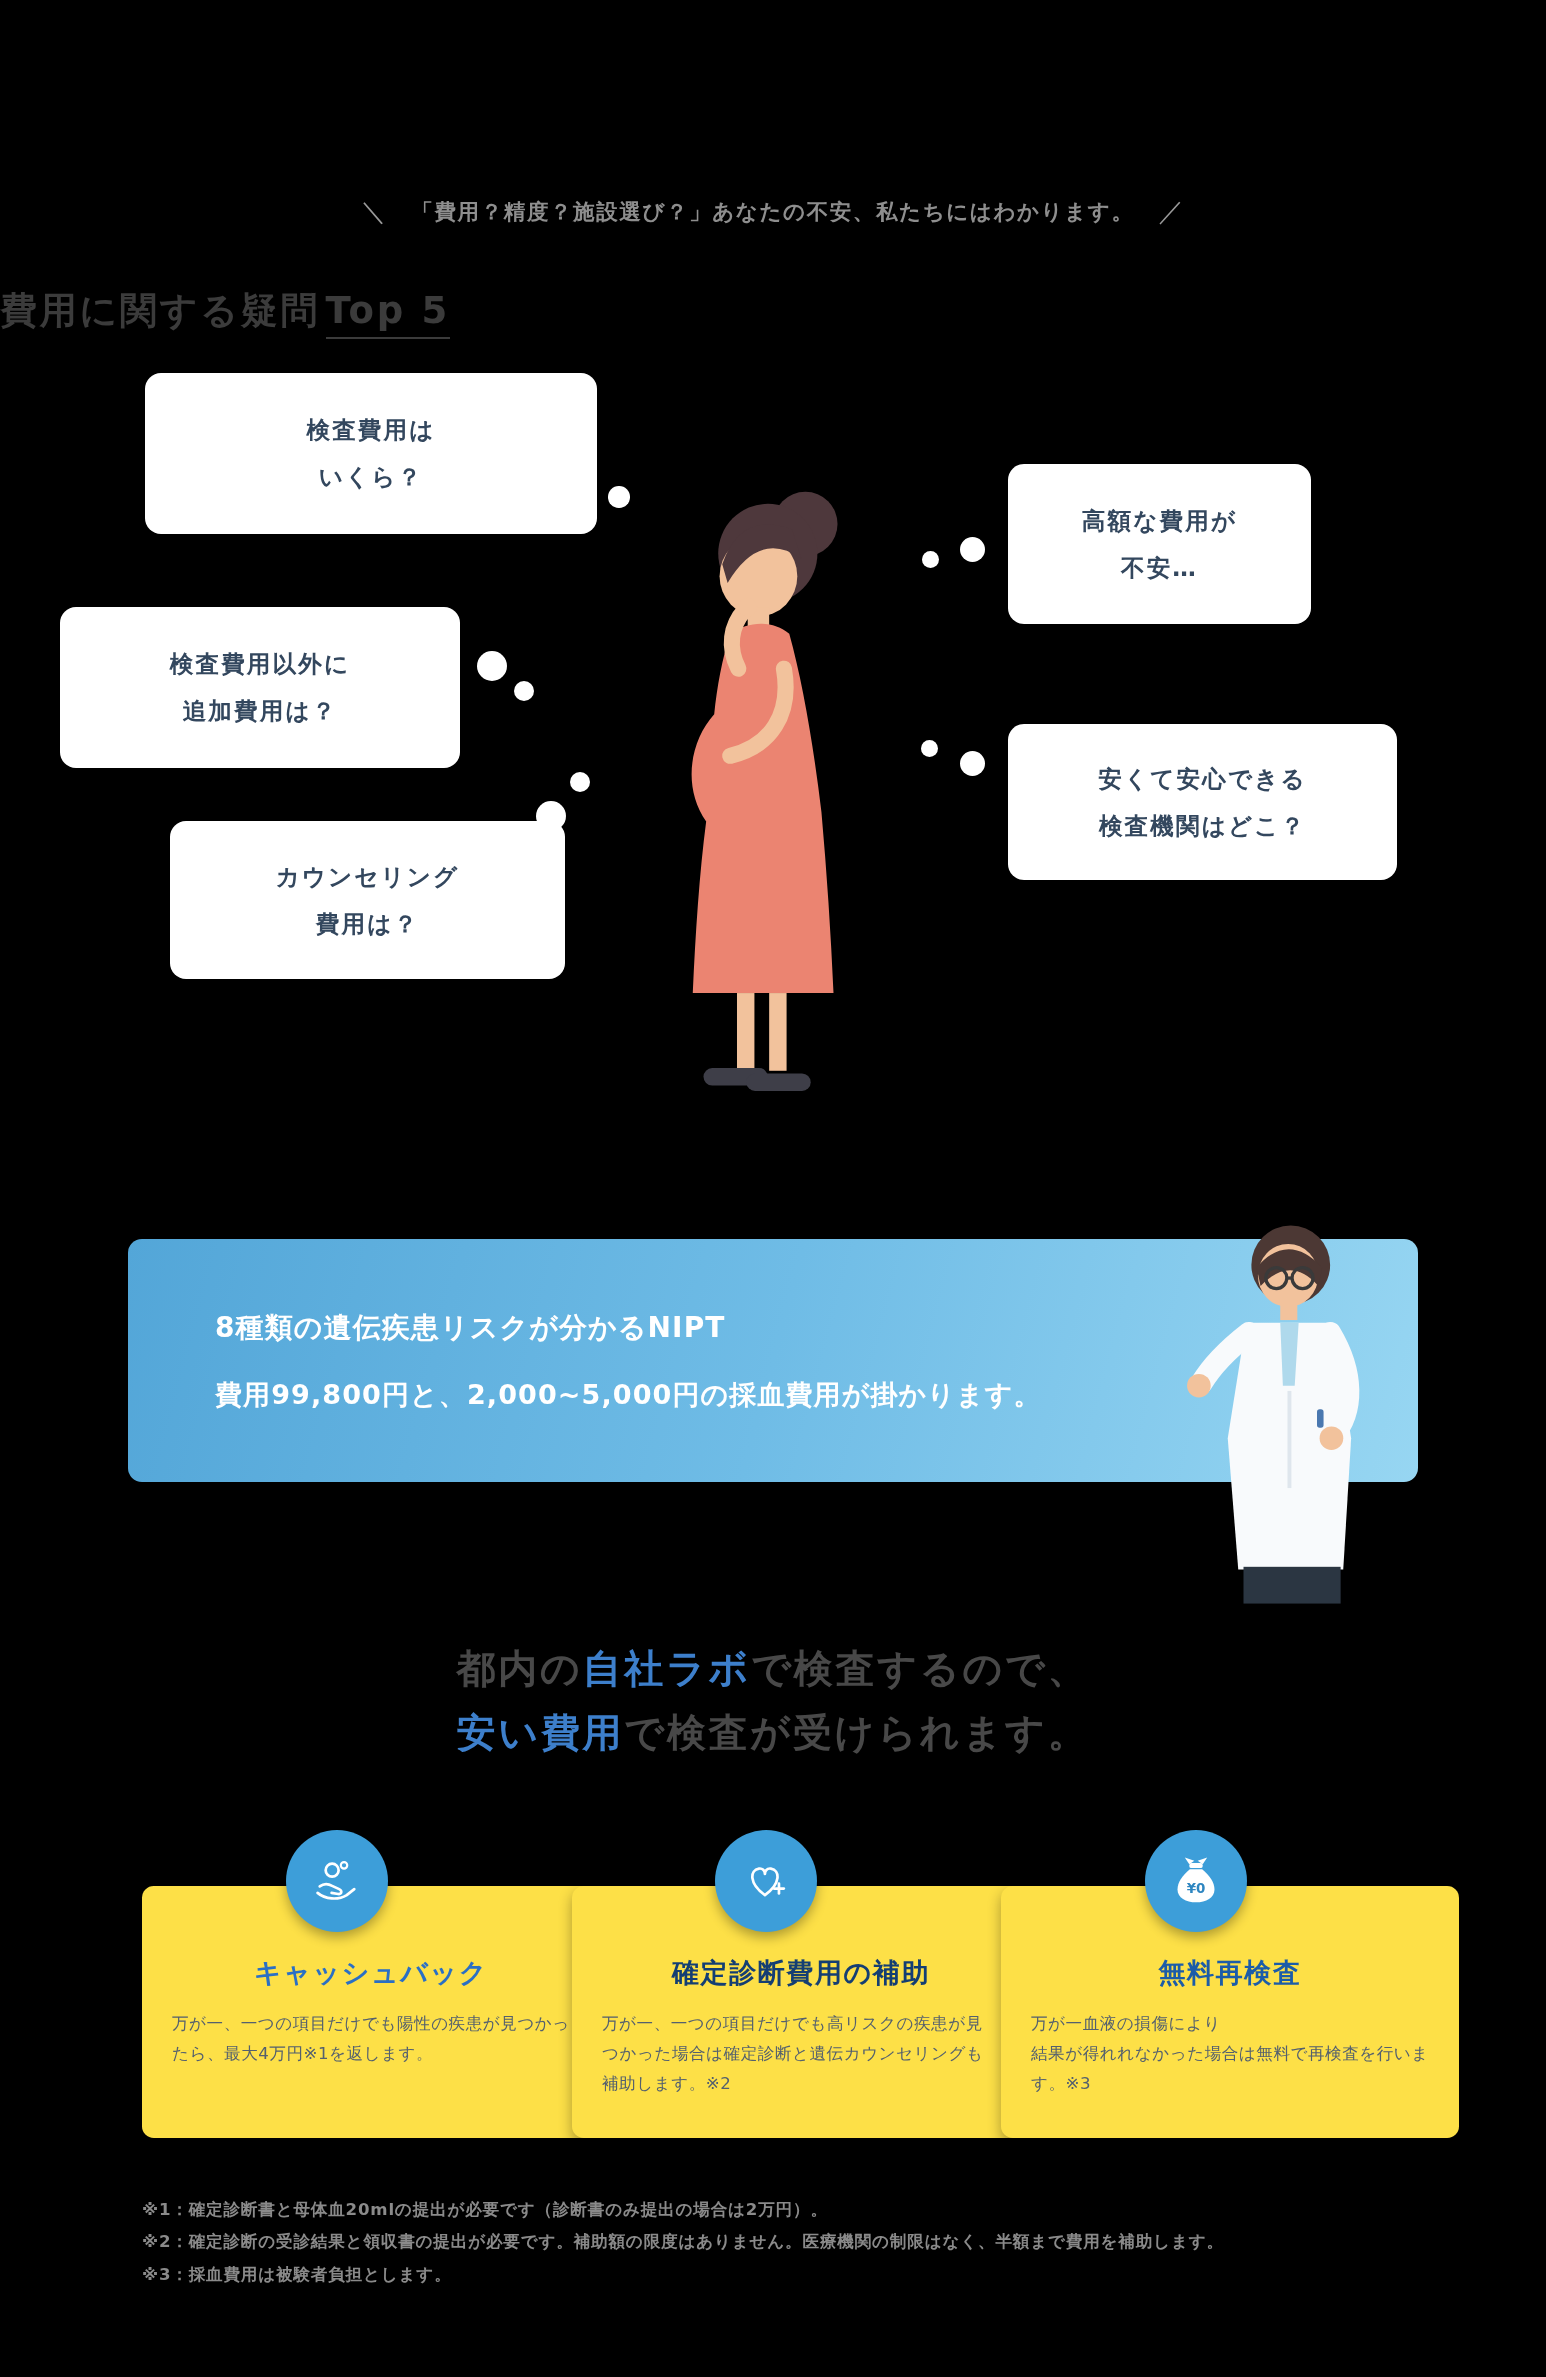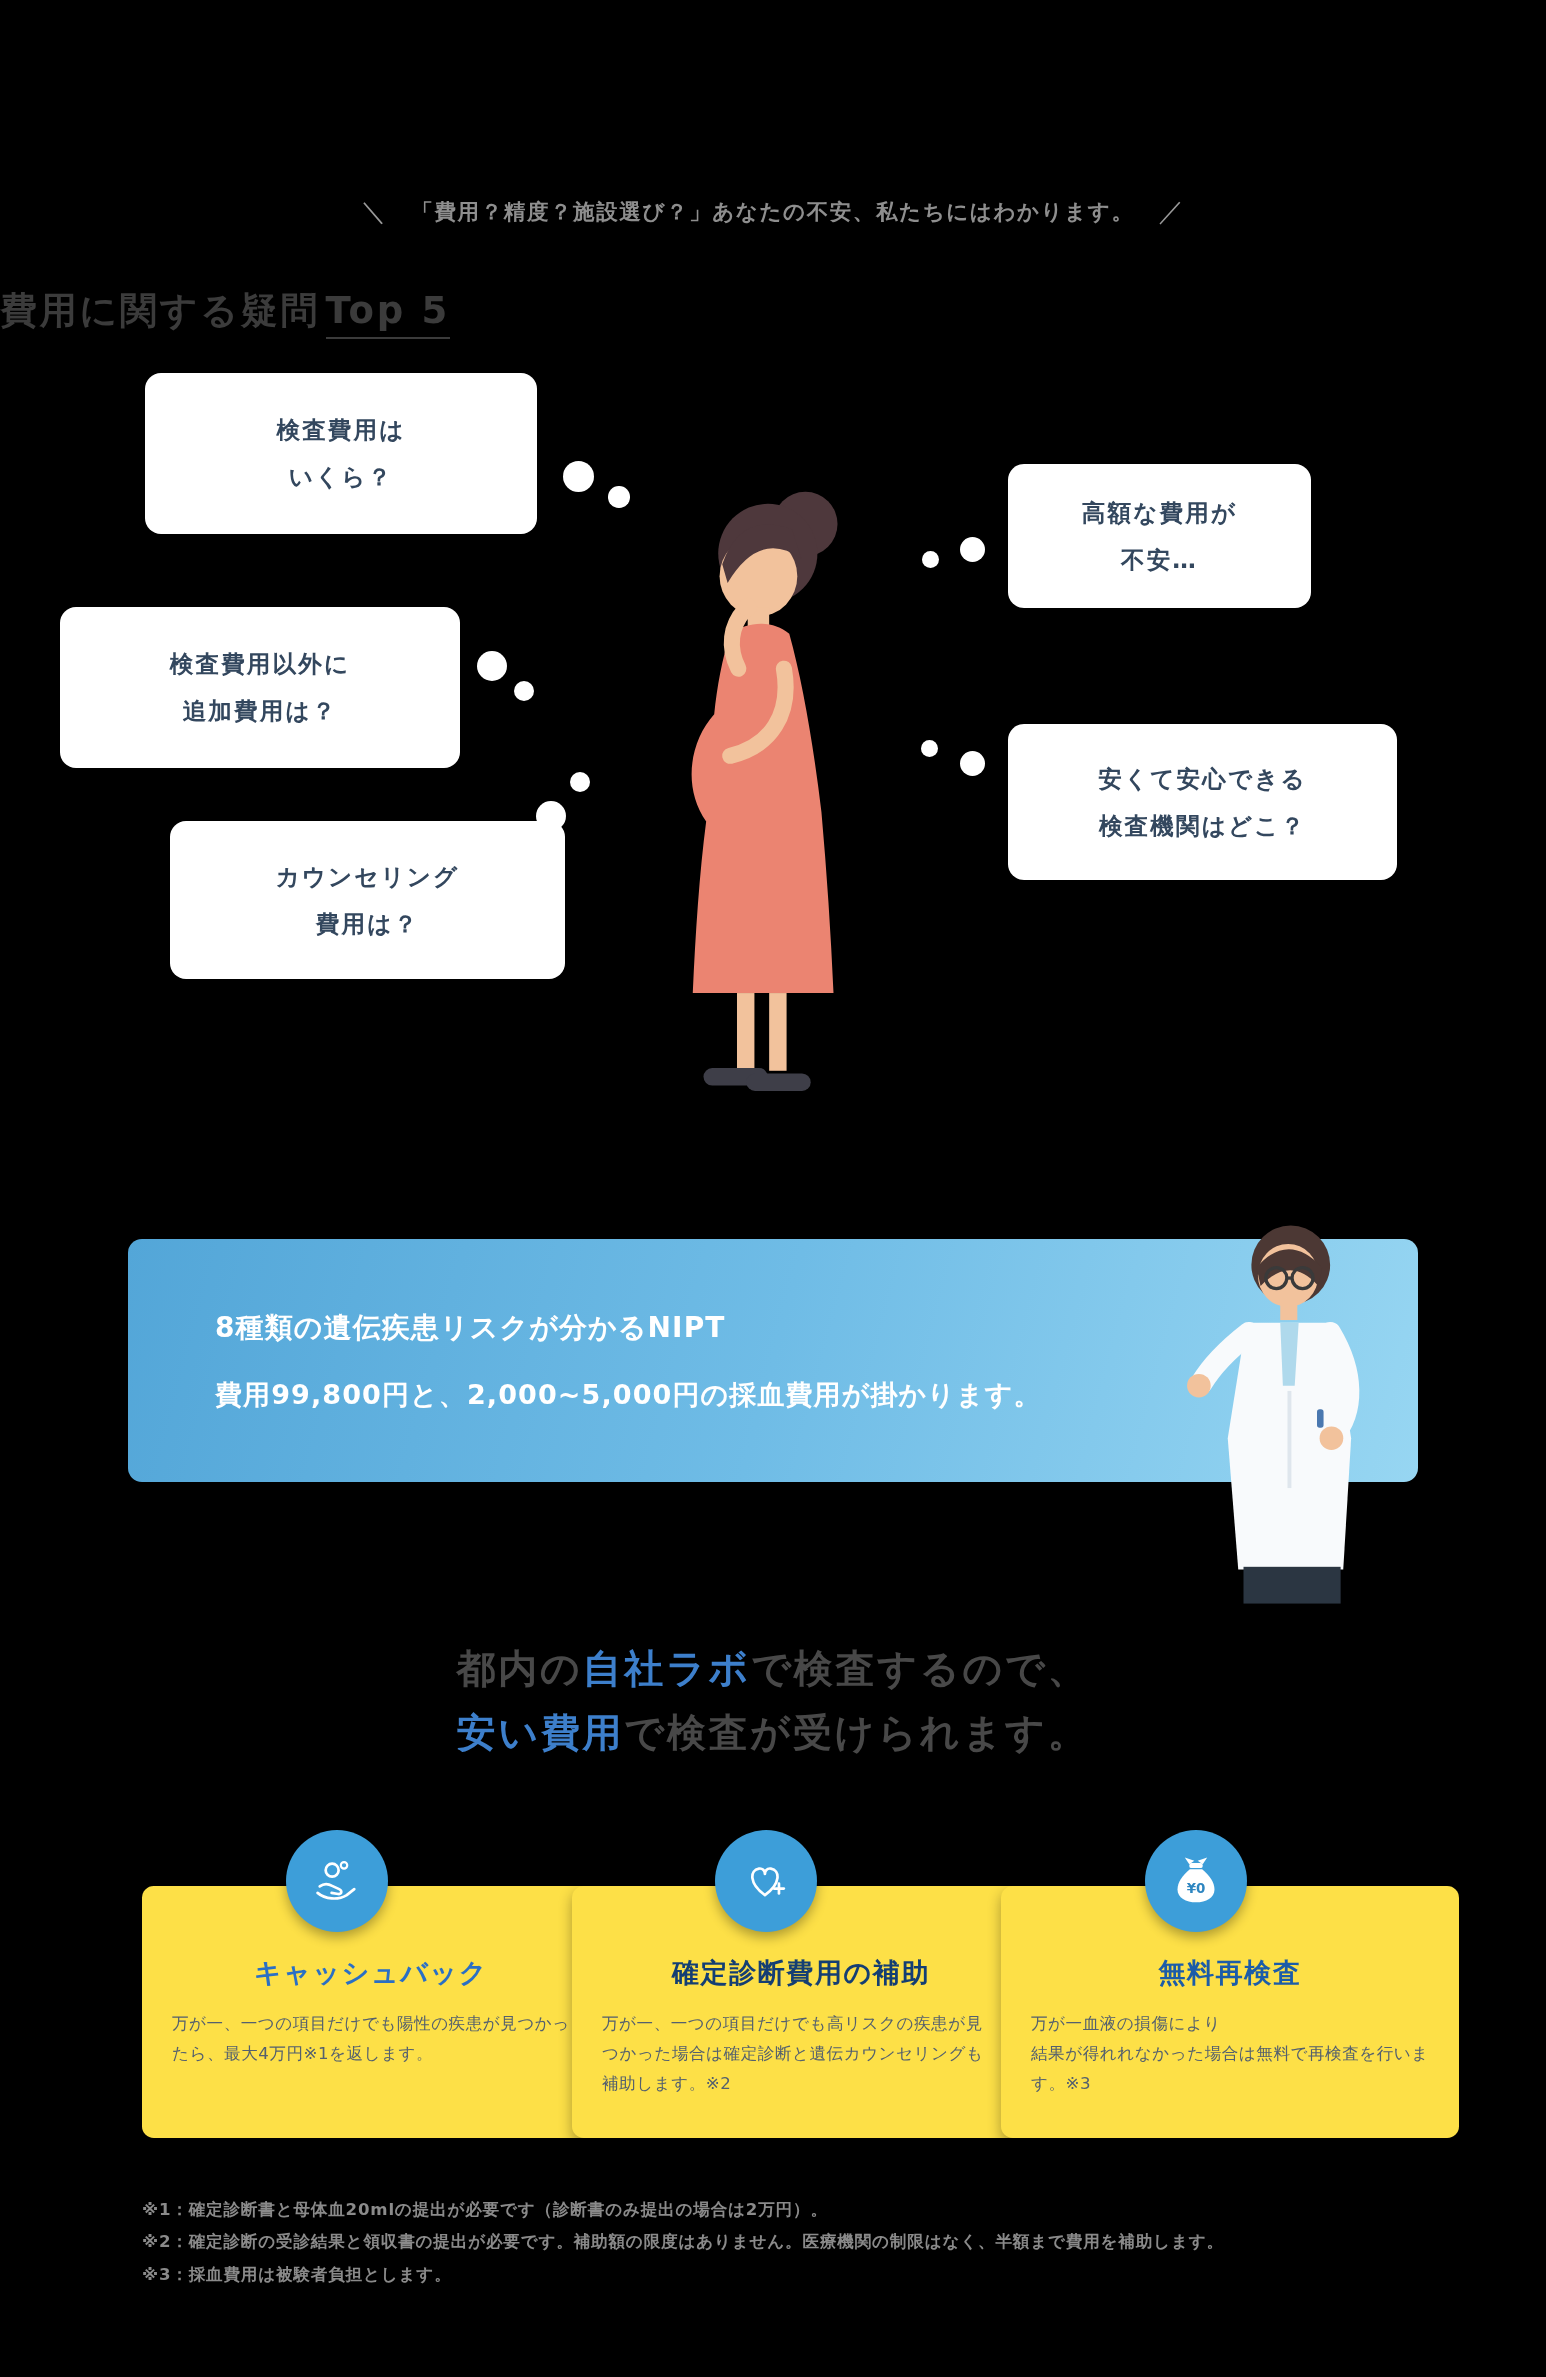--- a/index.html
+++ b/index.html
@@ -11,24 +11,24 @@
            align-items:center;gap:23.6px;color:#8E8E8E;font-size:21.5px;font-weight:700;letter-spacing:1.6px;}
   .tagline .deco{font-size:26px;font-weight:400;color:#9A9A9A;}
   .title{position:absolute;top:286px;left:0;width:100%;margin:0;text-align:left;color:#3B3B3B;
          font-size:37px;font-weight:800;letter-spacing:2.7px;}
   .title-top{border-bottom:2.7px solid #3B3B3B;padding-bottom:5.4px;margin-left:5.4px;}
 
   
   .bubble{position:absolute;background:#fff;border-radius:16px;box-shadow:0 6.4px 15px rgba(0,0,0,.32);
           display:flex;flex-direction:column;justify-content:center;align-items:center;gap:15px;
           color:#33475E;font-weight:700;font-size:23.6px;letter-spacing:2.1px;text-align:center;}
-  .b1{left:145px;top:373px;width:392px;height:161px;}
+  .b1{left:145px;top:373px;width:452px;height:161px;}
   .b2{left:60px;top:607px;width:400px;height:161px;}
   .b3{left:122px;top:821px;width:395px;height:158px;margin-left:48px;}
-  .b4{left:1008px;top:464px;width:303px;height:144px;}
+  .b4{left:1008px;top:464px;width:303px;height:160px;}
   .b5{left:1008px;top:724px;width:389px;height:156px;}
   .dot{position:absolute;background:#fff;border-radius:50%;}
 
   .woman{position:absolute;left:674px;top:470px;width:193px;height:644px;}
 
   
   .answer-box{position:absolute;left:128px;top:1239px;width:1290px;height:243px;border-radius:14px;
               background:linear-gradient(105deg,#53A6D8 0%,#6FBCE6 50%,#97D6F2 100%);
               box-shadow:0 7.5px 17px rgba(0,0,0,.38);box-sizing:border-box;
               display:flex;flex-direction:column;justify-content:center;gap:30px;padding-left:87px;color:#fff;}

